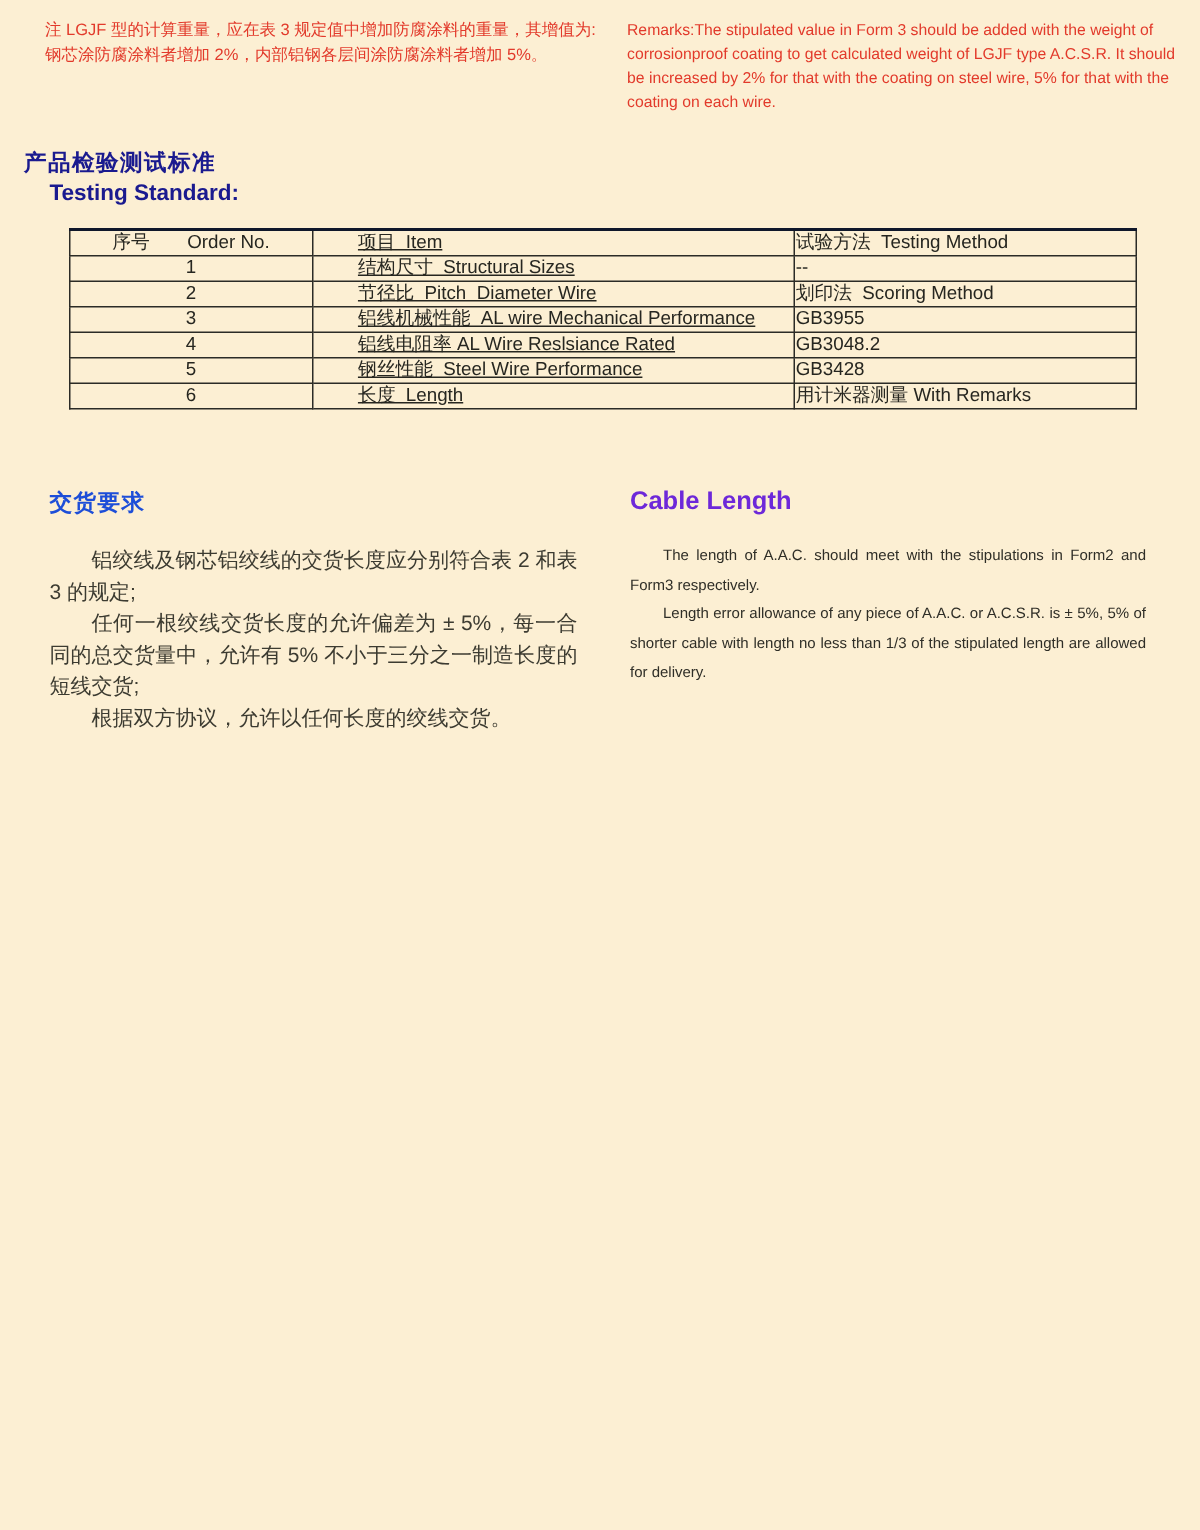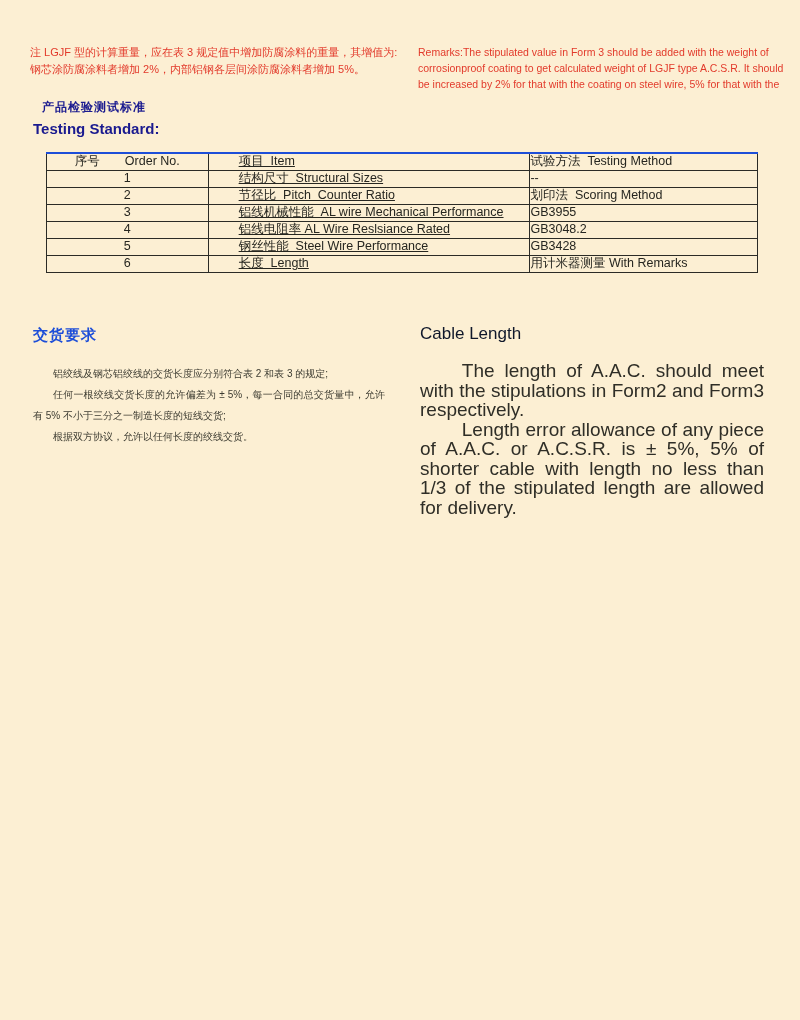--- a/index.html
+++ b/index.html
@@ -6,73 +6,74 @@
   html, body { background: #e9e2d2; }
   .page {
     position: relative;
     width: 800px;
     height: 1020px;
     background: #fcefd3;
     font-family: "Liberation Sans", sans-serif;
     overflow: hidden;
   }
   
-  .note { position: absolute; color: #e23a2b; margin-top: 32px; }
+  .note { position: absolute; color: #e23a2b; }
   .note-cn { left: 30px; top: 12px; width: 336px; font-size: 11px; line-height: 17px; }
   .note-cn div { white-space: nowrap; }
   .note-en { left: 418px; top: 12px; width: 346px; font-size: 10.5px; line-height: 16px; }
   .note-en div { white-space: nowrap; }
   
   .title-navy { position: absolute; color: #1a1a8f; font-weight: bold; }
-  .ts-title-cn { left: 42px; top: 99px; font-size: 12px; letter-spacing: 1px; }
+  .ts-title-cn { left: 16px; top: 99px; font-size: 15px; letter-spacing: 1px; }
   .ts-title-en { left: 33px; top: 120px; font-size: 15px; }
   
   table.ts {
     position: absolute; left: 46px; top: 152px; width: 712px;
     border-collapse: collapse;
     font-size: 12.5px; color: #262620;
-    border-top: 2px solid #1d4ed8;
+    border-top: 2px solid #0f172a;
   }
   table.ts th, table.ts td {
     border: 1px solid #2b2b26;
     height: 17px; line-height: 15px;
     font-weight: normal;
     white-space: pre;
     padding: 0;
   }
   table.ts .c1 { width: 162px; text-align: center; }
   table.ts .c2 { width: 322px; text-align: left; padding-left: 30px; text-decoration: underline; }
   table.ts .c3 { width: 228px; text-align: left; }
   
   .delivery { position: absolute; left: 33px; top: 326px; width: 352px; }
   .delivery .hd { color: #1d4ed8; font-weight: bold; font-size: 15px; letter-spacing: 1px; margin-bottom: 18px; }
   .delivery p {
-    font-size: 10px; line-height: 21px; color: #3c3b31;
+    font-size: 14px; line-height: 21px; color: #3c3b31;
     text-indent: 2em; text-align: justify;
   }
   .cable { position: absolute; left: 420px; top: 324px; width: 344px; }
-  .cable .hd { color: #0f172a; font-weight: normal; font-size: 17px; margin-bottom: 17px; }
+  .cable .hd { color: #6d28d9; font-weight: bold; font-size: 17px; margin-bottom: 17px; }
   .cable p {
-    font-size: 19px; line-height: 19.5px; color: #2f2e27;
+    font-size: 10px; line-height: 19.5px; color: #2f2e27;
     text-indent: 2.2em; text-align: justify;
   }
 </style>
 </head>
 <body>
 
 <div class="page">
 
   <div class="note note-cn">
     <div>注 LGJF 型的计算重量，应在表 3 规定值中增加防腐涂料的重量，其增值为:</div>
     <div>钢芯涂防腐涂料者增加 2%，内部铝钢各层间涂防腐涂料者增加 5%。</div>
   </div>
   <div class="note note-en">
     <div>Remarks:The stipulated value in Form 3 should be added with the weight of</div>
     <div>corrosionproof coating to get calculated weight of LGJF type A.C.S.R. It should</div>
     <div>be increased by 2% for that with the coating on steel wire, 5% for that with the</div>
+    <div>coating on each wire.</div>
   </div>
 
   <div class="title-navy ts-title-cn">产品检验测试标准</div>
   <div class="title-navy ts-title-en">Testing Standard:</div>
 
   <table class="ts">
     <thead>
       <tr>
         <th class="c1">序号　　Order No.</th>
         <th class="c2">项目  Item</th>
@@ -80,21 +81,21 @@
       </tr>
     </thead>
     <tbody>
       <tr>
         <td class="c1">1</td>
         <td class="c2">结构尺寸  Structural Sizes</td>
         <td class="c3">--</td>
       </tr>
       <tr>
         <td class="c1">2</td>
-        <td class="c2">节径比  Pitch  Counter Ratio</td>
+        <td class="c2">节径比  Pitch  Diameter Wire</td>
         <td class="c3">划印法  Scoring Method</td>
       </tr>
       <tr>
         <td class="c1">3</td>
         <td class="c2">铝线机械性能  AL wire Mechanical Performance</td>
         <td class="c3">GB3955</td>
       </tr>
       <tr>
         <td class="c1">4</td>
         <td class="c2">铝线电阻率 AL Wire Reslsiance Rated</td>

